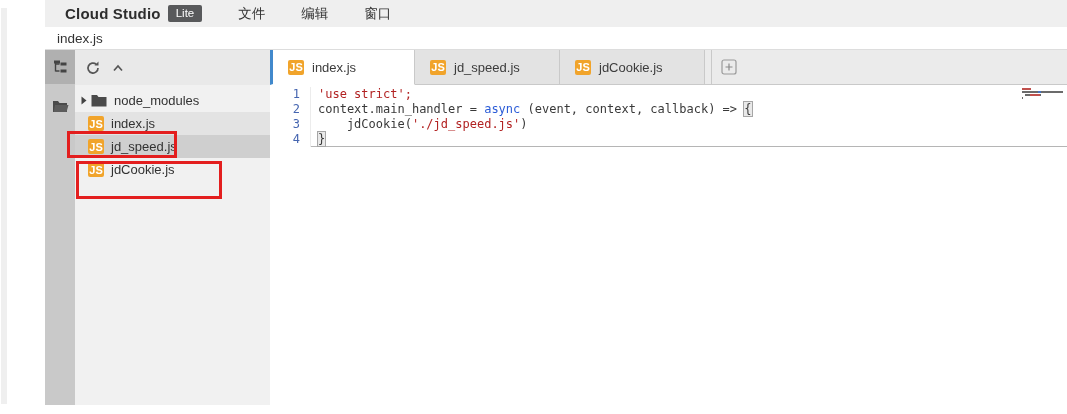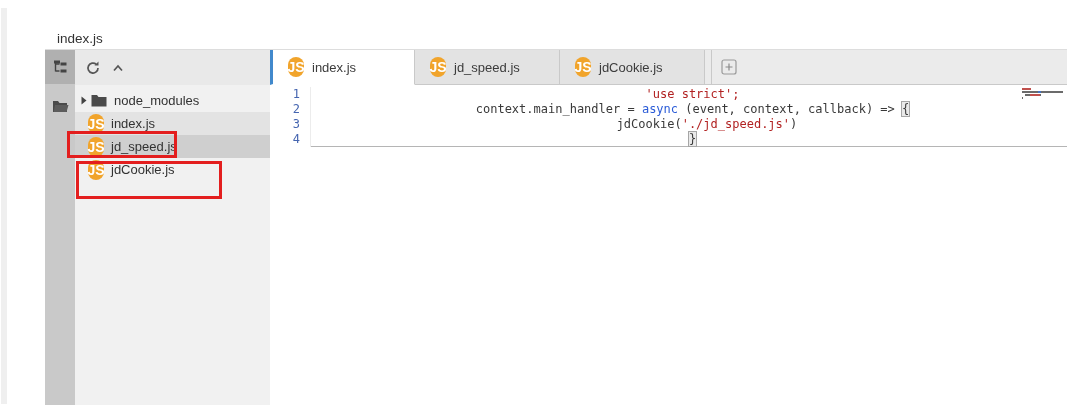--- a/index.html
+++ b/index.html
@@ -32,22 +32,22 @@
   
   .sidebar { position:absolute; left:75px; top:50px; width:195px; height:355px; background:#f1f1f1; }
   .sb-header { height:35px; background:#e9e9e9; display:flex; align-items:center; }
   .sb-header .hicon { margin-left:11px; display:flex; align-items:center; }
   .tree { padding-top:4px; }
   .tree-row { height:23px; display:flex; align-items:center; font-size:13px; color:#333; cursor:pointer; }
   .tree-row.open { background:#e3e3e3; }
   .tree-row.selected { background:#cfcfcf; }
   .tw-arrow { width:10px; margin-left:6px; display:flex; }
   .tw-foldericon { margin-right:7px; display:flex; }
-  .js-badge { width:16px; height:20px; border-radius:8px; background:var(--js-orange);
-              color:#fff; font-size:14px; font-weight:bold; display:flex; align-items:center;
+  .js-badge { width:16px; height:15px; border-radius:2px; background:var(--js-orange);
+              color:#fff; font-size:11px; font-weight:bold; display:flex; align-items:center;
               justify-content:center; margin:0 7px 0 13px; flex:0 0 16px; }
   .tree-label { white-space:nowrap; }
 
   
   .red-box { position:absolute; border:3px solid var(--red); background:transparent; z-index:40; }
   .red-box.b1 { left:67px; top:131px; width:110px; height:27px; }
   .red-box.b2 { left:76px; top:161px; width:146px; height:38px; }
 
   
   .editor-region { position:absolute; left:270px; top:50px; width:797px; height:364px; }
@@ -60,38 +60,47 @@
   .tab.active { background:#fff; border-left:3px solid var(--accent); border-bottom:1px solid #fff; }
   .tab-sep { width:1px; height:34px; background:#c9c9c9; margin-left:6px; }
   .newtab-btn { width:34px; height:34px; display:flex; align-items:center; justify-content:center; cursor:pointer; }
 
   .editor { position:absolute; left:0; top:35px; width:797px; height:329px; background:#fff; }
   .code-area { position:absolute; left:0; top:2px; width:797px; font-family:"DejaVu Sans Mono", monospace;
                font-size:12px; line-height:15px; }
   .code-line { display:flex; height:15px; }
   .gutter { width:41px; flex:0 0 41px; text-align:right; padding-right:10px;
             color:var(--linenum); border-right:1px solid #ececec; }
-  .code-text { padding-left:7px; white-space:pre; color:var(--plain); flex:1;text-align:center; }
+  .code-text { padding-left:7px; white-space:pre; color:var(--plain); flex:1; }
   .code-line.active-line .code-text { border-bottom:1px solid #b5b5b5; }
   .tok-string { color:var(--string); }
   .tok-keyword { color:var(--keyword); }
   .tok-bracket { background:#e9e9e9; border:1px solid #a6a6a6; margin:-1px; }
 
   
   .minimap { position:absolute; right:0; top:2px; width:45px; }
   .mm-line { height:3px; display:flex; align-items:center; }
   .mm-seg { height:2px; display:inline-block; }
 </style>
 </head>
 <body>
 
 <div class="page">
 
   <div class="left-strip"></div>
 
+  <div class="menubar">
+    <span class="logo">Cloud Studio</span>
+    <span class="lite-badge">Lite</span>
+    <div id="menu-items" style="display:flex">
+        <span class="menu-item">文件</span>
+        <span class="menu-item">编辑</span>
+        <span class="menu-item">窗口</span>
+      </div>
+  </div>
 
   <div class="titlebar">
     <span>index.js</span>
   </div>
 
   <div class="rail">
     <div class="rail-cell active">
       <svg width="16" height="16" viewBox="0 0 16 16">
         <path d="M3.5 2v10.5M3.5 5h4M3.5 12h4" stroke="#444" stroke-width="1.4" fill="none"></path>
         <rect x="8.5" y="3.5" width="6" height="3" fill="#444"></rect>

